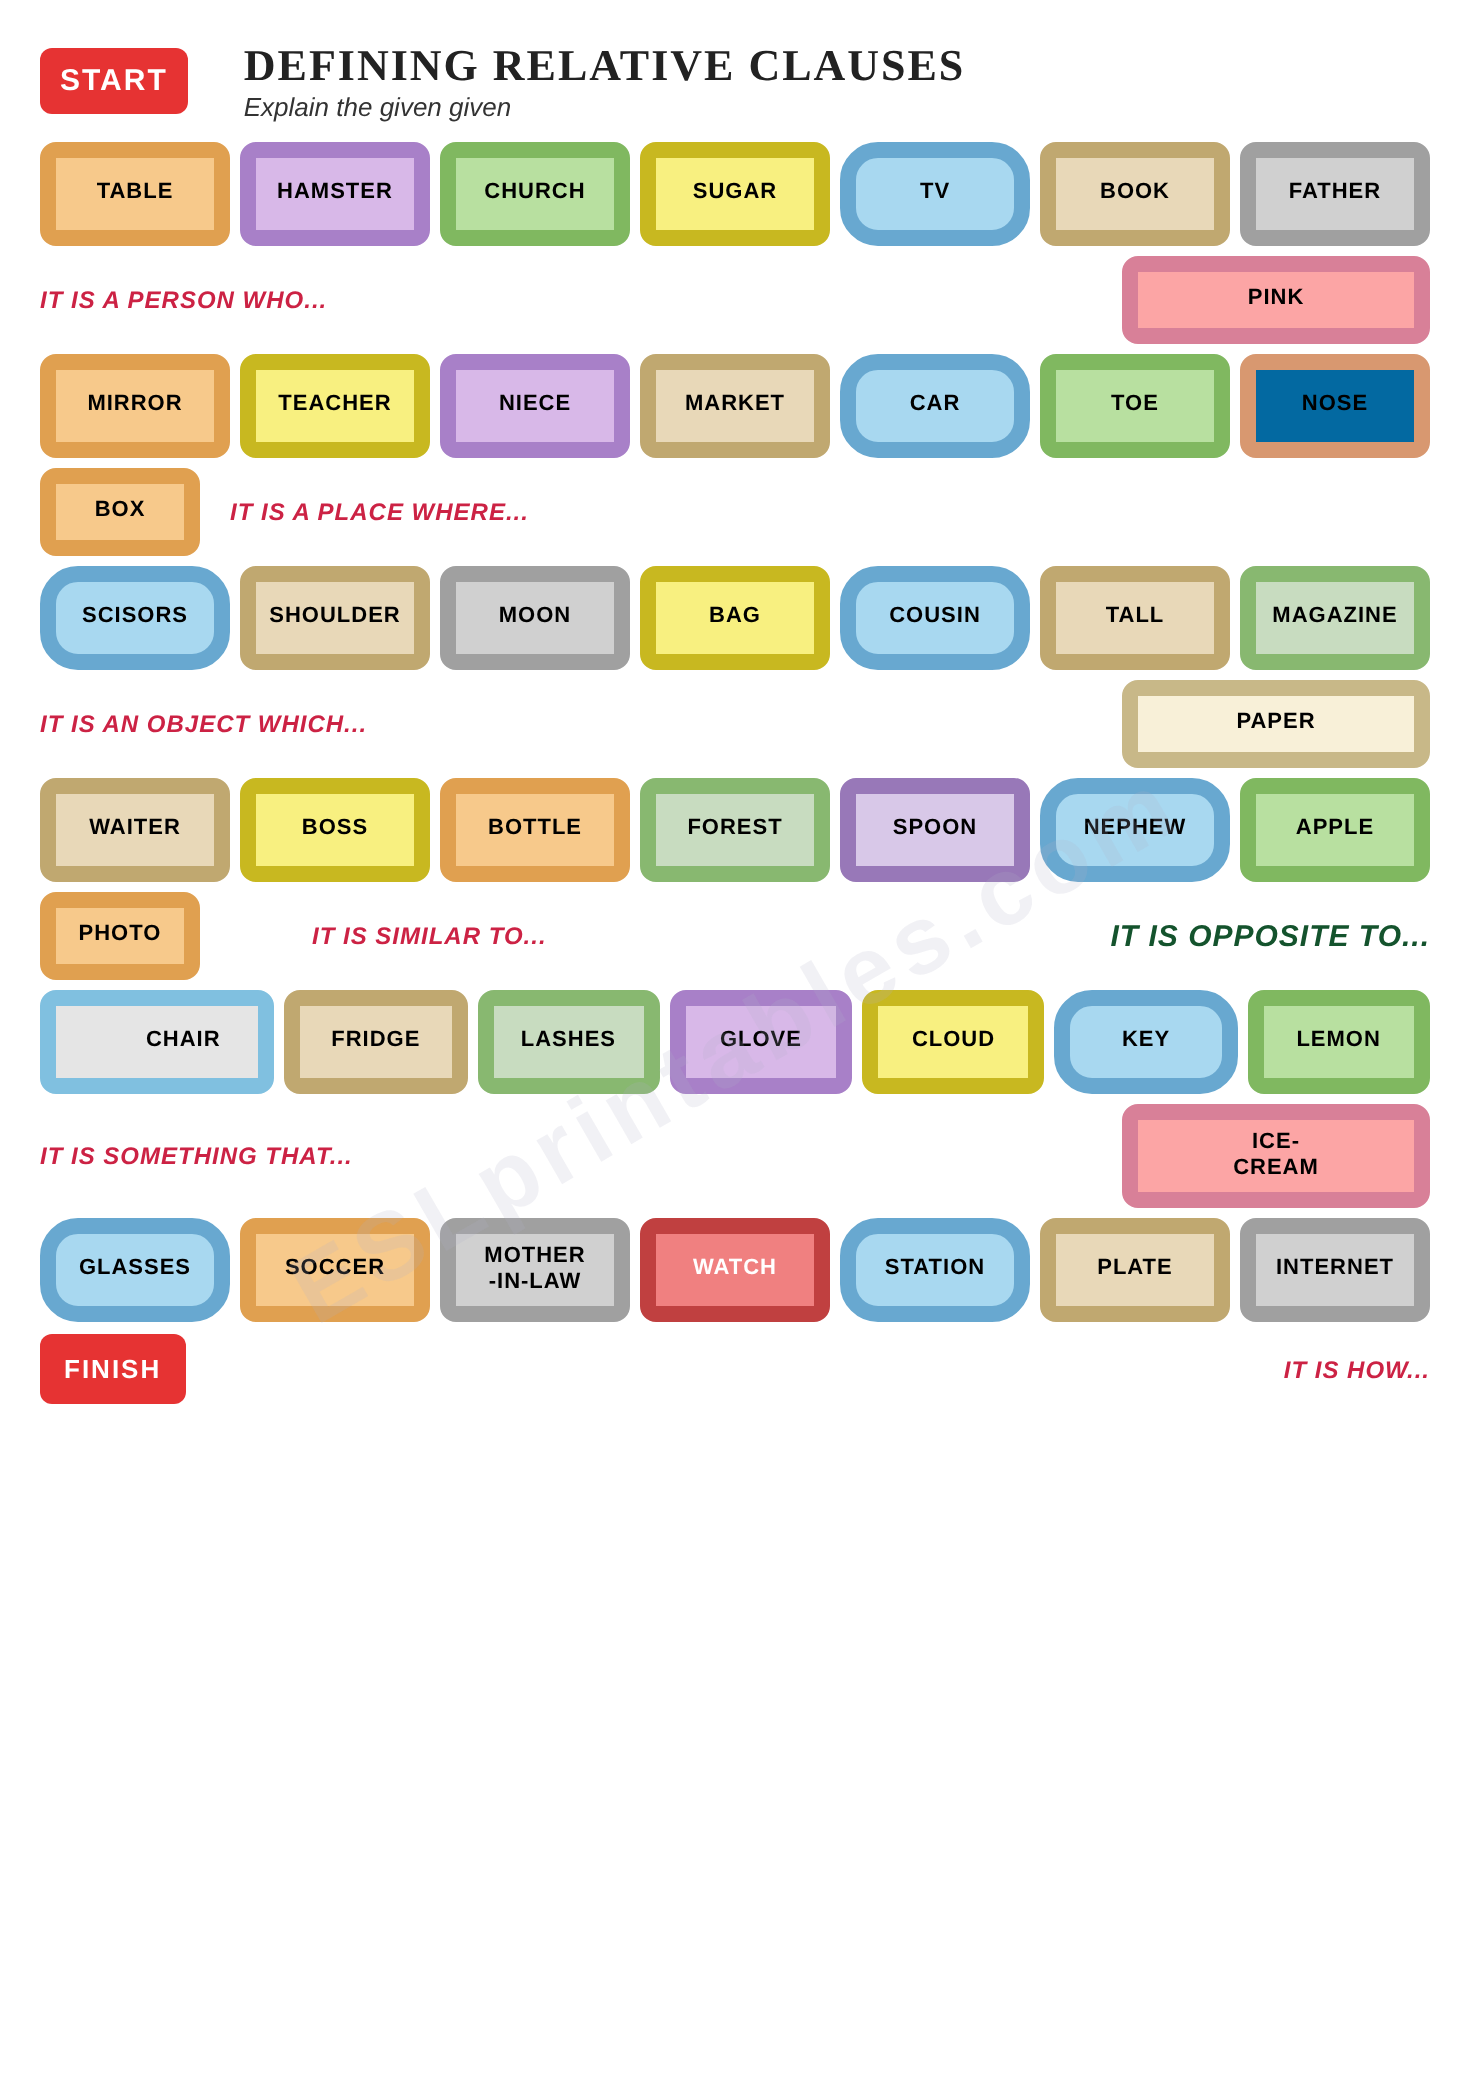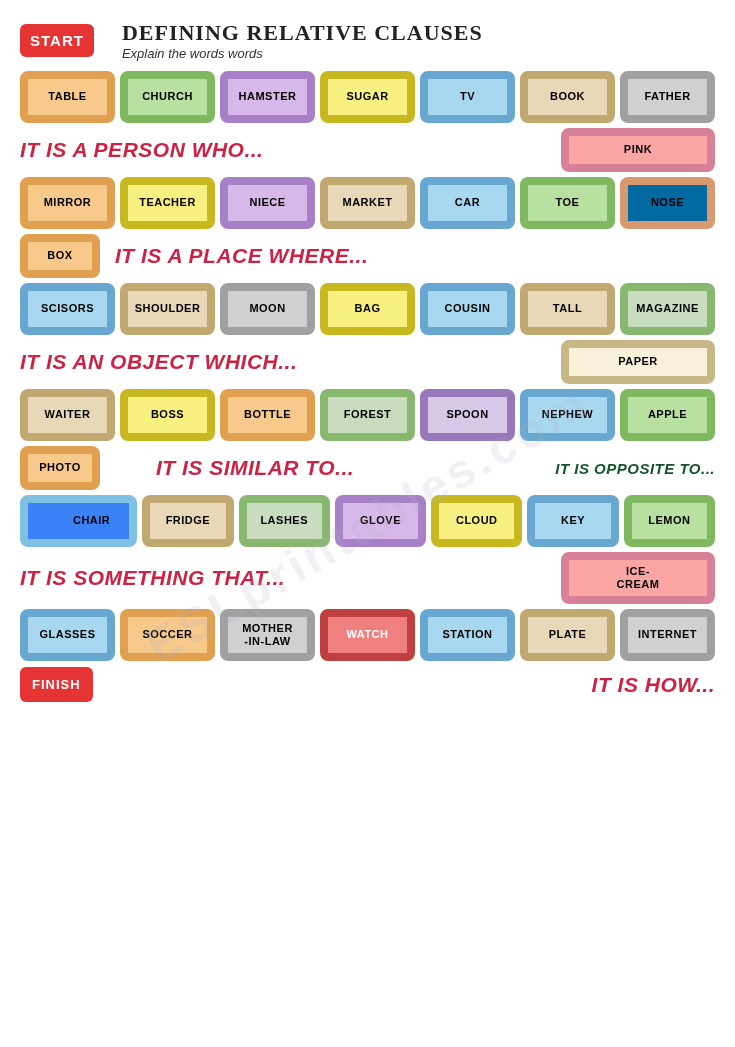--- a/index.html
+++ b/index.html
@@ -76,32 +76,32 @@
       flex: 1;
       line-height: 1.2;
       font-family: 'Arial Black', Arial, sans-serif;
     }
 
     
     .c-orange { background: #f7c98b; border-color: #e0a050; }
     .c-green { background: #b8e0a0; border-color: #80b860; }
     .c-purple { background: #d8b8e8; border-color: #a880c8; }
     .c-yellow { background: #f8f080; border-color: #c8b820; }
-    .c-blue { background: #a8d8f0; border-color: #68a8d0; }
+    .c-blue { background: #a8d8f0; border-color: #68a8d0; border-radius: 19px; }
     .c-pink { background: #fca5a5; border-color: #d88098; }
     .c-tan { background: #e8d8b8; border-color: #c0a870; }
     .c-gray { background: #d0d0d0; border-color: #a0a0a0; }
     .c-red { background: #f08080; border-color: #c04040; }
-    .c-lightblue { background: #3b82f6; border-color: #80c0e0; padding-left: 28px; }
+    .c-lightblue { background: #e5e5e5; border-color: #80c0e0; padding-left: 28px; }
     .c-sage { background: #c8dcc0; border-color: #88b870; }
     .c-cream { background: #f8f0d8; border-color: #c8b888; }
     .c-peach { background: #0369a1; border-color: #d89870; }
     .c-lavender { background: #d8c8e8; border-color: #9878b8; }
     .hint-text {
-      font-size: 21px;
+      font-size: 12px;
       font-weight: 900;
       font-style: italic;
       color: #cc2244;
       text-transform: uppercase;
       letter-spacing: 0.5px;
       font-family: 'Arial Black', Arial, sans-serif;
     }
     .hint-right {
       margin-left: auto;
       font-size: 15px;
@@ -140,28 +140,28 @@
   </style>
 </head>
 <body>
 
 <div class="page">
 
   <div class="title-section">
     <div class="start-btn">START</div>
     <div class="title-text">
       <h1>DEFINING RELATIVE CLAUSES</h1>
-      <p>Explain the words words</p>
+      <p>Explain the given given</p>
     </div>
   </div>
 
   <div class="board-row">
     <div class="cell c-orange">TABLE</div>
+    <div class="cell c-purple">HAMSTER</div>
     <div class="cell c-green">CHURCH</div>
-    <div class="cell c-purple">HAMSTER</div>
     <div class="cell c-yellow">SUGAR</div>
     <div class="cell c-blue">TV</div>
     <div class="cell c-tan">BOOK</div>
     <div class="cell c-gray">FATHER</div>
   </div>
 
   <div class="board-row" style="align-items:center;">
     <div style="flex:4;" class="hint-text">IT IS A PERSON WHO...</div>
     <div class="cell c-pink" style="flex:1; min-height:44px;">PINK</div>
   </div>

